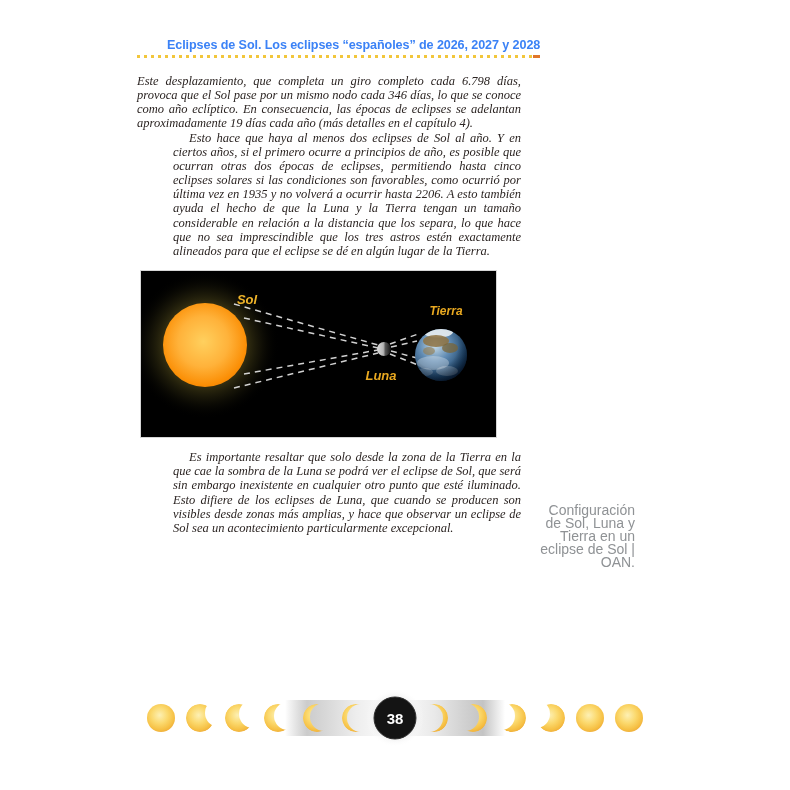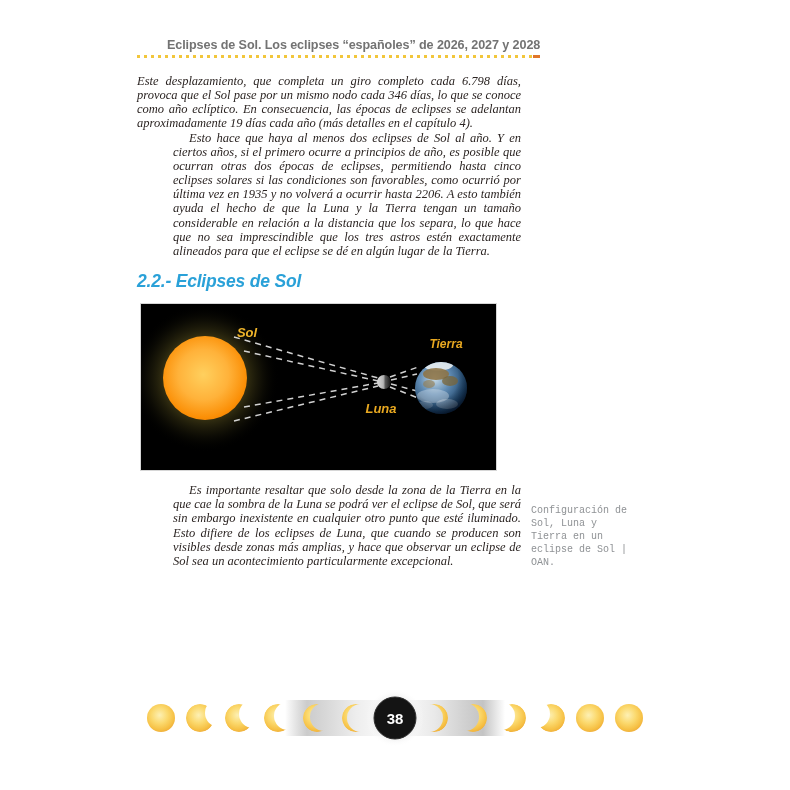--- a/index.html
+++ b/index.html
@@ -5,21 +5,21 @@
   * { margin:0; padding:0; box-sizing:border-box; }
   html,body { width:790px; height:790px; background:#ffffff; overflow:hidden; }
   body { font-family:"Liberation Serif", serif; color:#2b2422; position:relative; }
 
   .page { position:absolute; inset:0; background:#ffffff; }
 
   
   .running-head { position:absolute; left:137px; top:38px; width:fit-content; }
   .running-head .rh-title {
     font-family:"Liberation Sans", sans-serif;
-    font-size:12.6px; font-weight:bold; color:#737373; letter-spacing:-0.1px;
+    font-size:12.6px; font-weight:bold; color:#3b82f6; letter-spacing:-0.1px;
     white-space:nowrap;
     padding-left:30px;
   }
   .dotted-rule { position:relative; margin-top:3px; height:3px; width:100%;
     background:repeating-linear-gradient(90deg,#f2c63b 0 3px, transparent 3px 7px);
   }
   .dotted-rule::after { content:""; position:absolute; right:0; top:0; width:7px; height:3px; background:#e0762a; }
 
   
   .column { position:absolute; left:137px; top:74px; width:384px;font-style:italic; }
@@ -32,41 +32,40 @@
   }
   .para-gap { margin-top:12px !important; }
 
   
   .figure-wrap { margin-top:12px; margin-left:3px; width:357px; height:168px;
     border:1px solid #d6d6d6; background:#000; }
   .figure-wrap svg { display:block; }
 
   .figure-caption {
     position:absolute; left:531px; top:504px; width:104px;
-    font-family:Liberation Mono, monospace; font-size:10px; line-height:13px;
-    color:#8f9295; text-align:left;
+    font-family:Liberation Sans, sans-serif; font-size:14px; line-height:13px;
+    color:#8f9295; text-align:right;
   }
 
   
   .footer-strip { position:absolute; left:50%; top:688px; transform:translateX(-50%); width:520px; height:60px; }
 </style>
 </head>
 <body>
 
 <div class="page">
 
   <div class="running-head">
     <div class="rh-title">Eclipses de Sol. Los eclipses “españoles” de 2026, 2027 y 2028</div>
     <div class="dotted-rule"></div>
   </div>
 
   <div class="column">
     <p>Este desplazamiento, que completa un giro completo cada 6.798 días, provoca que el Sol pase por un mismo nodo cada 346 días, lo que se conoce como año eclíptico. En consecuencia, las épocas de eclipses se adelantan aproximadamente 19 días cada año (más detalles en el capítulo 4).</p>
     <p class="indent">Esto hace que haya al menos dos eclipses de Sol al año. Y en ciertos años, si el primero ocurre a principios de año, es posible que ocurran otras dos épocas de eclipses, permitiendo hasta cinco eclipses solares si las condiciones son favorables, como ocurrió por última vez en 1935 y no volverá a ocurrir hasta 2206. A esto también ayuda el hecho de que la Luna y la Tierra tengan un tamaño considerable en relación a la distancia que los separa, lo que hace que no sea imprescindible que los tres astros estén exactamente alineados para que el eclipse se dé en algún lugar de la Tierra.</p>
-    <div class="section-heading">2.2.- Eclipses de Sol</div>
 
     <div class="figure-wrap">
       <svg width="355" height="156" viewBox="0 0 355 156">
         <defs>
           <radialGradient id="sunGlow" cx="50%" cy="50%" r="50%">
             <stop offset="0%" stop-color="#d8c55e" stop-opacity="0.95"></stop>
             <stop offset="45%" stop-color="#8f822f" stop-opacity="0.55"></stop>
             <stop offset="75%" stop-color="#4a441a" stop-opacity="0.25"></stop>
             <stop offset="100%" stop-color="#000000" stop-opacity="0"></stop>
           </radialGradient>

